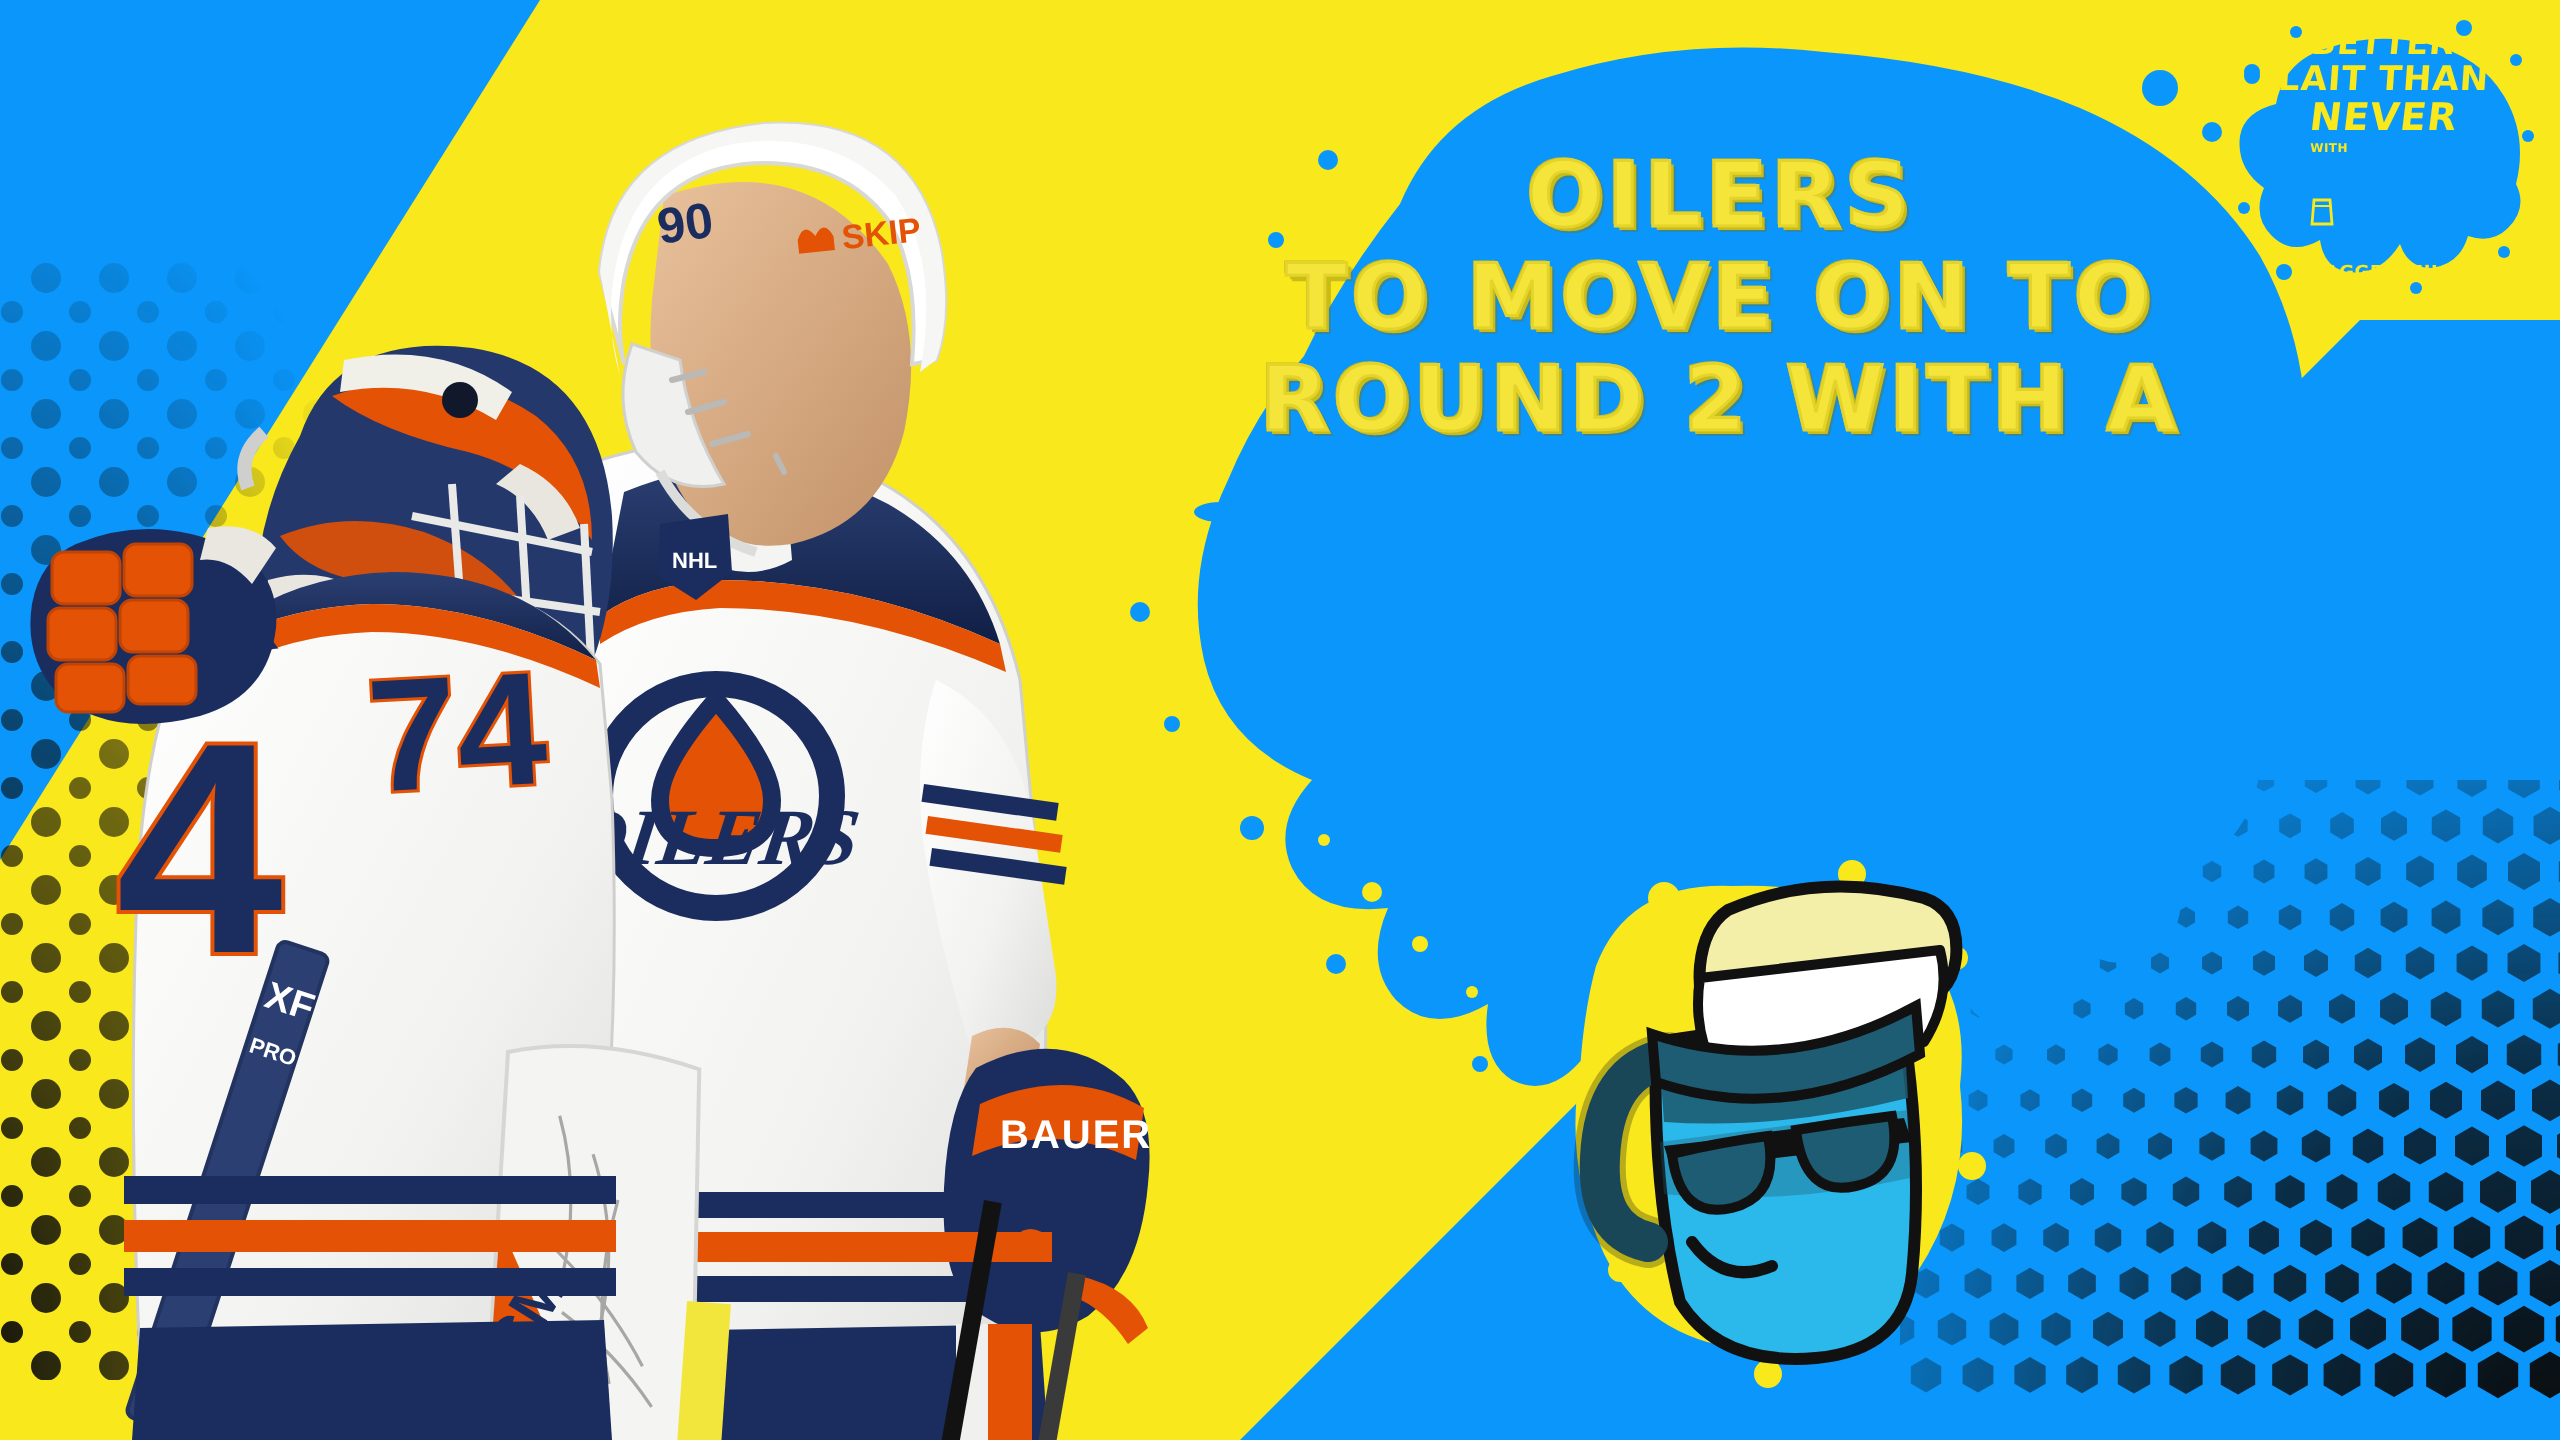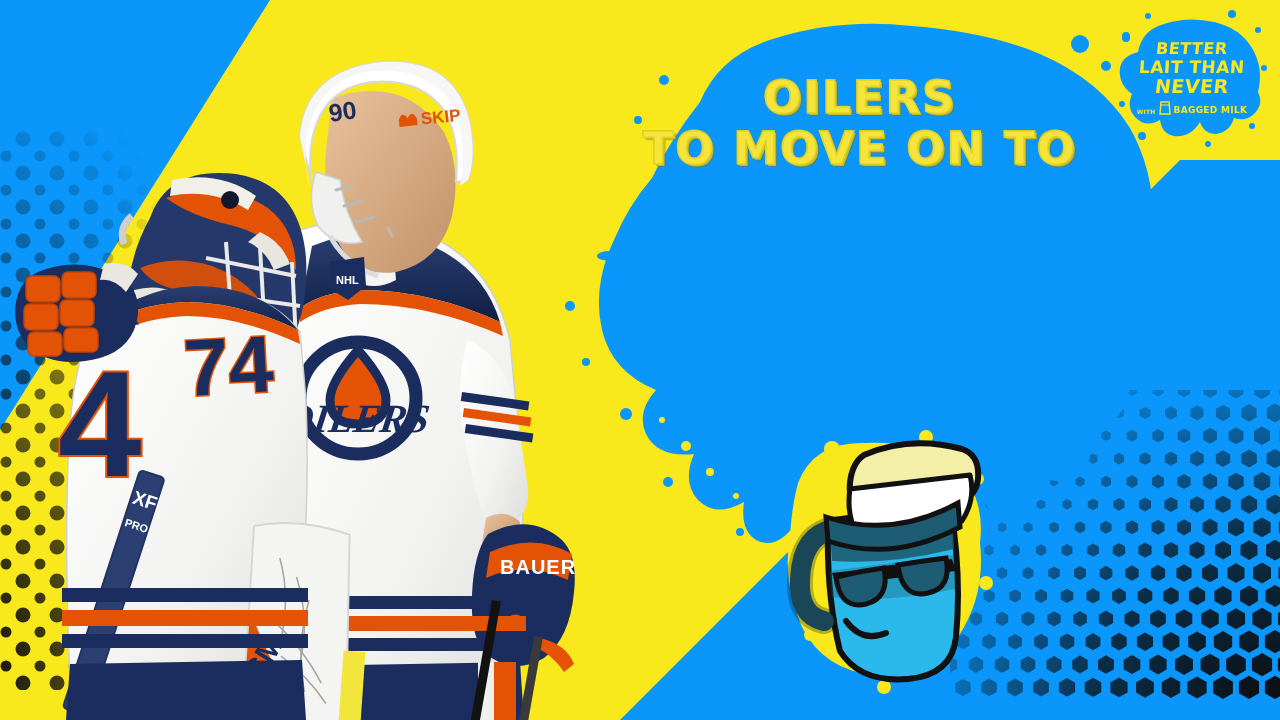--- a/index.html
+++ b/index.html
@@ -80,21 +80,21 @@
     font-family:"DejaVu Sans", sans-serif;
     font-weight:bold;
     text-transform:uppercase;
     line-height:1.08;
     pointer-events:none;
   }
   .logo-text .lg1{font-size:16px;letter-spacing:.5px;transform:skewX(-6deg);}
   .logo-text .lg2{font-size:17px;letter-spacing:.5px;transform:skewX(-4deg);}
   .logo-text .lg3{font-size:19px;letter-spacing:.5px;transform:skewX(-7deg);}
   .logo-sub{
-    display:flex;align-items:flex-end;gap:3px;margin-top:3px;
+    display:flex;align-items:flex-start;gap:19px;margin-top:3px;flex-direction:column;
   }
   .logo-sub .tiny{font-size:6px;letter-spacing:.2px;}
   .logo-sub .sml{font-size:9px;letter-spacing:.3px;}
 
   
   .mascot{
     position:absolute;left:780px;top:425px;width:230px;height:270px;
   }
 </style>
 </head>
@@ -565,20 +565,21 @@
       <circle cx="170" cy="462" r="4"></circle>
       <circle cx="122" cy="410" r="3"></circle>
       <circle cx="196" cy="486" r="3"></circle>
       <circle cx="318" cy="508" r="4"></circle>
     </g>
   </svg>
 
   <div class="headline">
     <div class="l1">OILERS</div>
     <div>TO MOVE ON TO</div>
+    <div>ROUND 2 WITH A</div>
   </div>
 
   <div class="logo">
     <svg viewBox="0 0 160 140" width="160" height="140">
       <path fill="#0A96FA" d="
         M26 44 Q30 22 52 16 Q76 8 102 14 Q128 20 140 40
         Q152 60 146 84 Q152 96 142 106 Q134 114 122 110
         Q118 124 104 126 Q92 126 88 114
         Q78 130 62 128 Q50 126 48 112
         Q34 120 24 110 Q14 100 20 86

